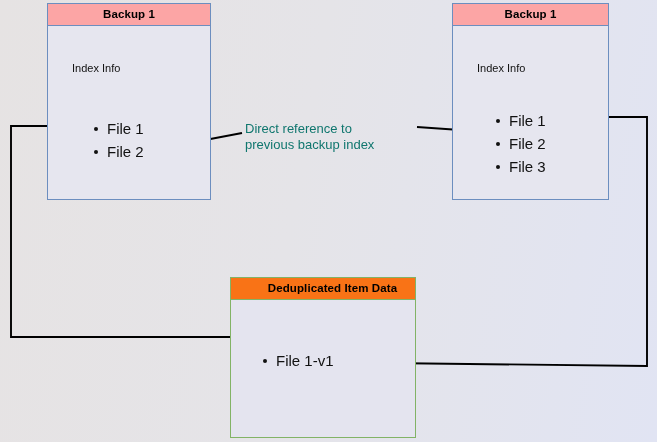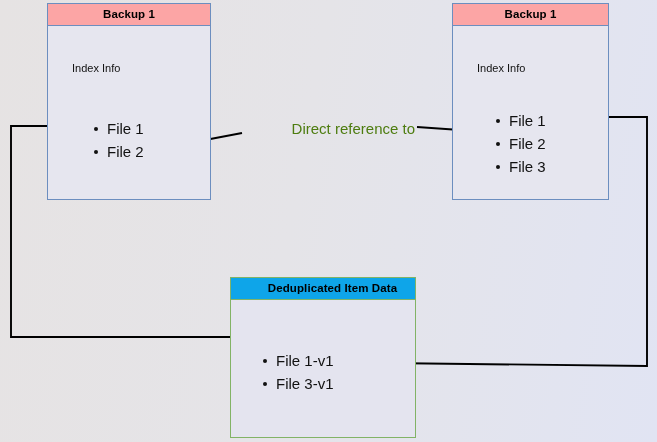--- a/index.html
+++ b/index.html
@@ -44,21 +44,21 @@
     color: #000;
     background: #fca5a5;
     border-bottom: 1.5px solid #6c8ebf;
     letter-spacing: .1px;
   }
   .node.green {
     border-color: #82b366;
     background: #e4e4ef;
   }
   .node.green .hdr {
-    background: #0ea5e9;
+    background: #f97316;
     border-bottom-color: #82b366;
     padding-left: 19px;
   }
   .node .body {
     position: relative;
     height: calc(100% - 22px);
   }
   .idx-title {
     position: absolute;
     left: 24px;
@@ -98,24 +98,24 @@
   #b2-items li { line-height: 23px; }
   #dd-items  { left: 32px; top: 50px;  }
   #dd-items li { line-height: 22.5px; }
 
   
   #center-label {
     position: absolute;
     left: 245px;
     top: 121px;
     width: 170px;
-    text-align: right;
-    font-size: 15px;
+    text-align: left;
+    font-size: 13px;
     line-height: 16px;
-    color: #4d7c0f;
+    color: #0f766e;
   }
   #center-label span { display: block; white-space: nowrap; }
 </style>
 </head>
 <body>
 
 <div id="canvas">
 
   <svg class="edge-layer" viewBox="0 0 657 442" width="657" height="442">
     <defs>
@@ -153,22 +153,22 @@
         <li>File 3</li>
       </ul>
     </div>
   </div>
 
   <div class="node green" id="dedup" style="left:230px; top:277px; width:186px; height:161px;">
     <div class="hdr">Deduplicated Item Data</div>
     <div class="body">
       <ul class="items" id="dd-items">
         <li>File 1-v1</li>
-        <li>File 3-v1</li>
       </ul>
     </div>
   </div>
 
   <div id="center-label">
     <span>Direct reference to</span>
+    <span>previous backup index</span>
   </div>
 
 </div>
 
 </body></html>

